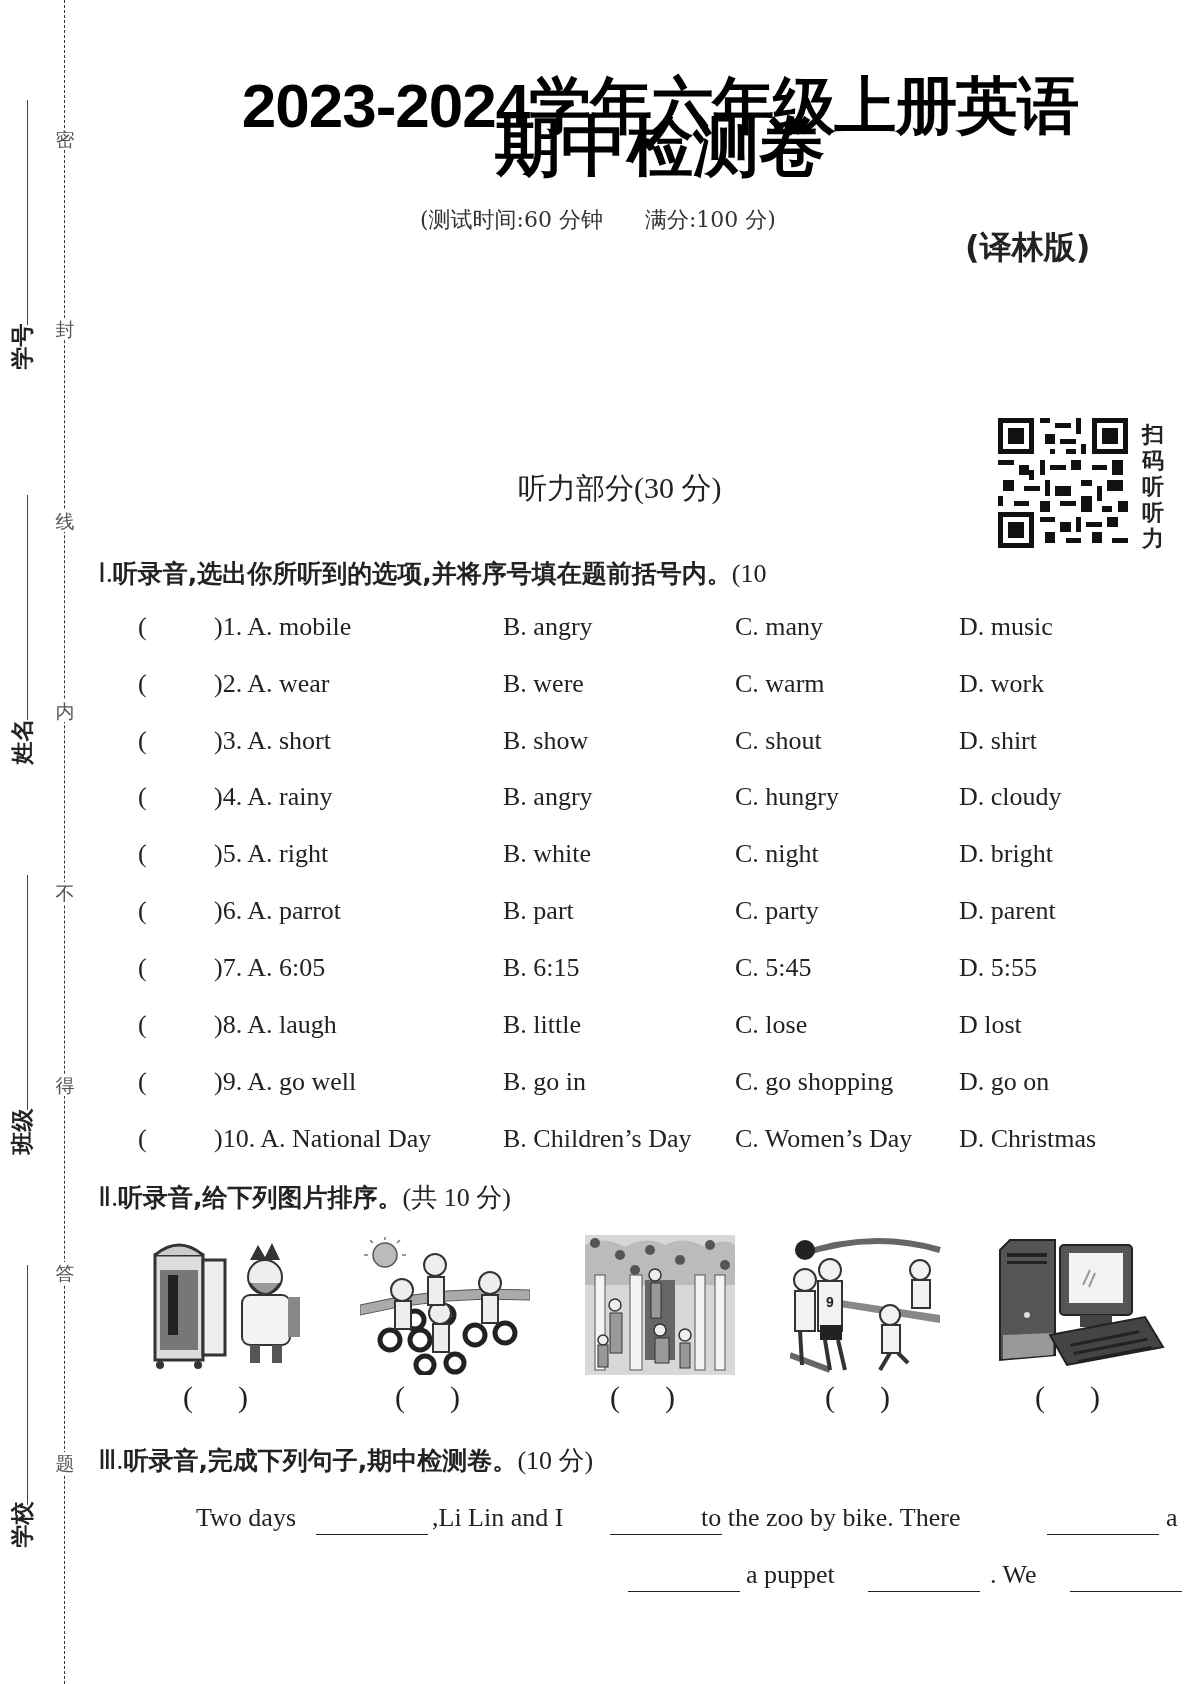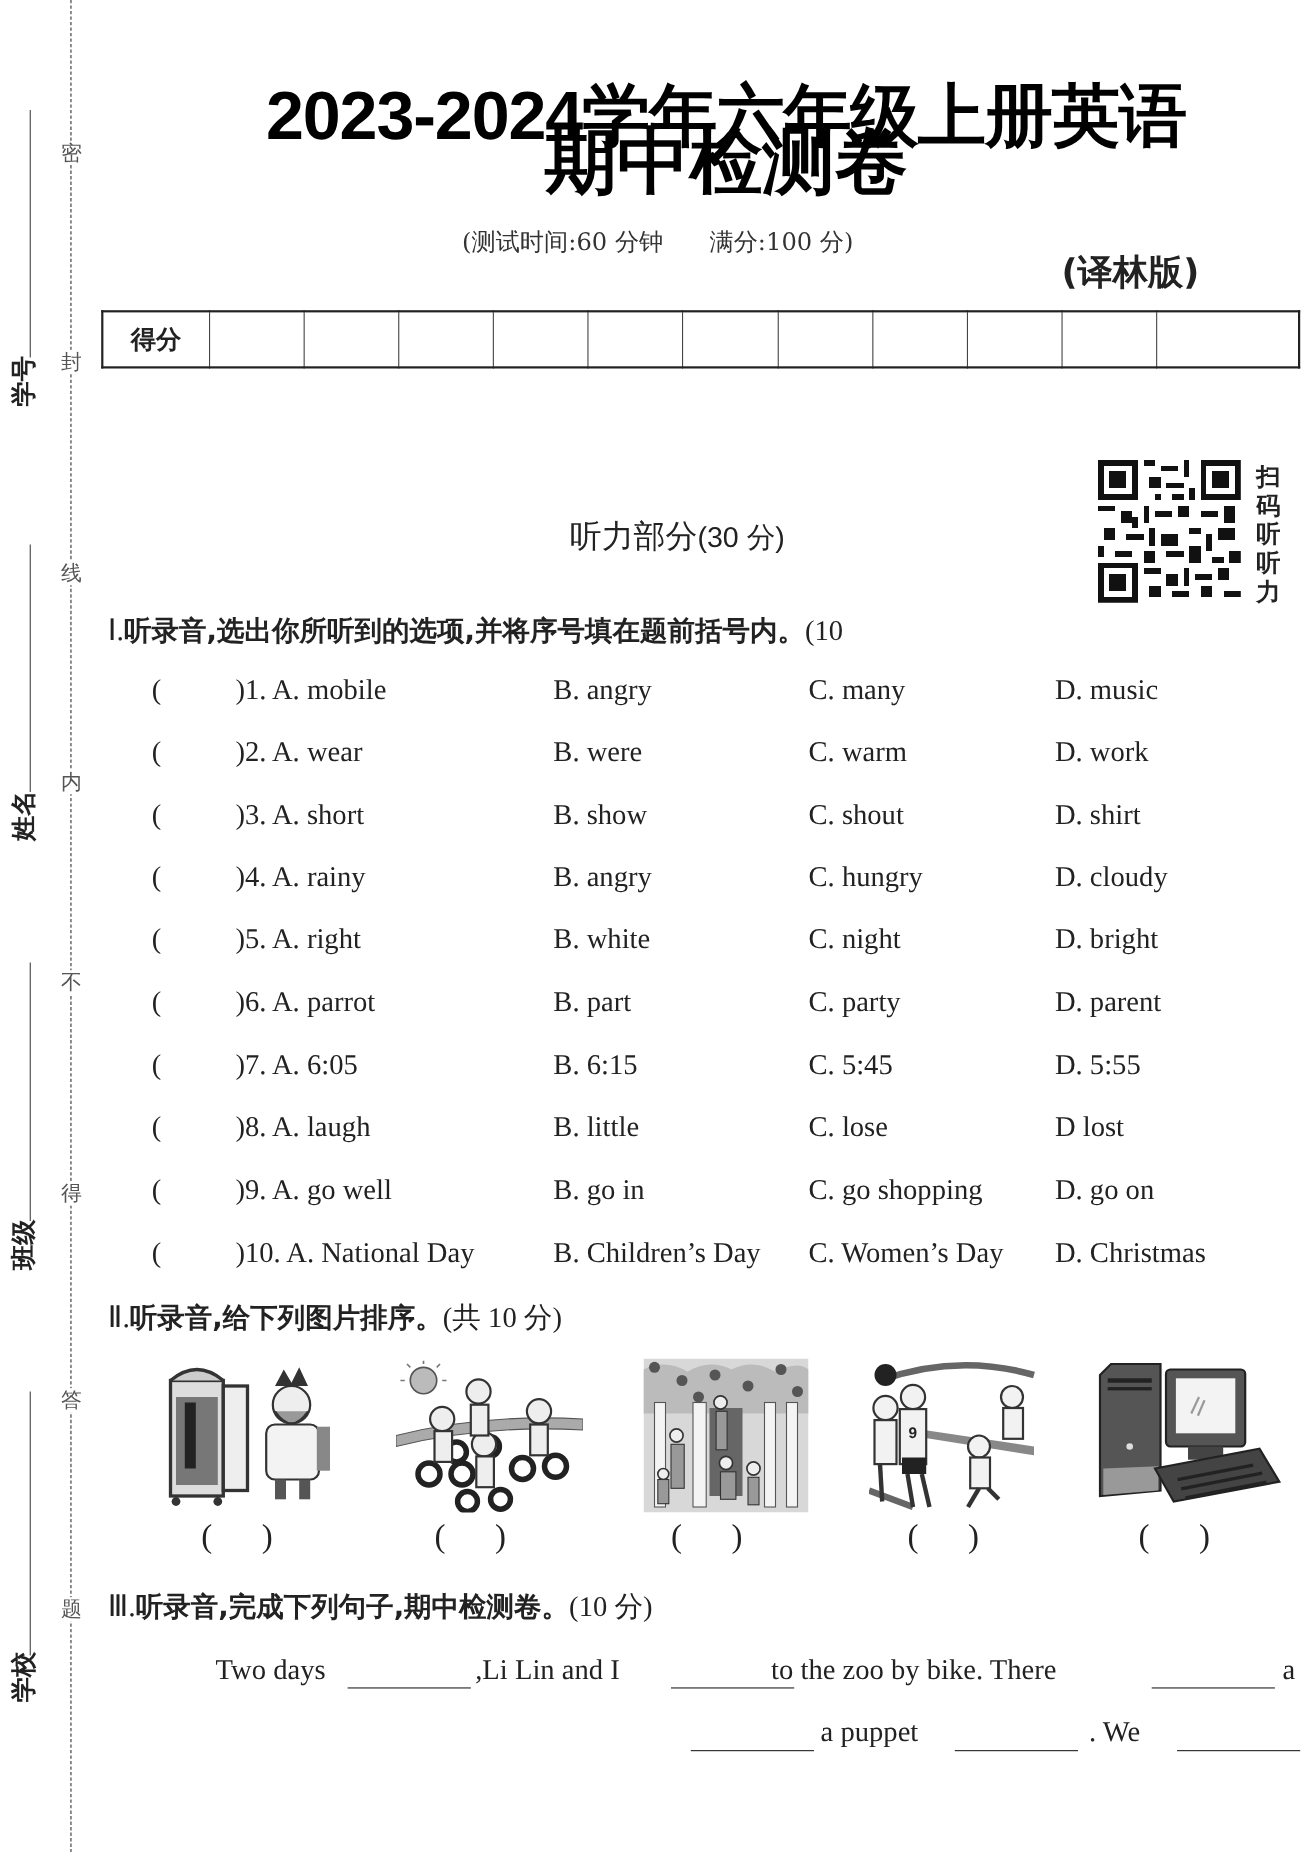--- a/index.html
+++ b/index.html
@@ -35,21 +35,21 @@
     .score-table td.total { font-family: "DejaVu Sans", sans-serif; font-weight: bold; font-size: 23px; }
 
     
     .qr { position: absolute; top: 418px; left: 998px; width: 130px; height: 130px; }
     .qr-label { position: absolute; top: 422px; left: 1140px; width: 26px; font-family: "DejaVu Sans", sans-serif;
                 font-size: 22px; font-weight: bold; line-height: 26px; color: #222; text-align: center; }
 
     
     .part-title { position: absolute; top: 468px; left: 518px; font-family: "DejaVu Sans", sans-serif;
                   font-size: 29px; color: #222; }
-    .part-title .num { font-family: Liberation Sans, sans-serif; font-size: 26px; }
+    .part-title .num { font-family: Liberation Serif, serif; font-size: 30px; }
     .section-heading { position: absolute; left: 98px; font-family: "DejaVu Sans", sans-serif;
                        font-size: 25px; font-weight: bold; color: #222; white-space: nowrap; }
     .section-heading .roman { font-family: "Liberation Serif", serif; font-weight: normal; font-size: 27px; }
     .section-heading .pts { font-family: "Liberation Serif", serif; font-weight: normal; font-size: 26px; }
     .section-heading .pts-cn { font-weight: normal; }
     .mask { position: absolute; background: #fff; }
 
     
     .q-row { position: absolute; left: 0; width: 1191px; height: 40px; font-family: "Liberation Serif", serif;
              font-size: 26px; color: #222; }
@@ -98,34 +98,20 @@
   <div class="field-label" style="top:1518px">学校</div>
 </div>
 
 <div class="title title-1">2023-2024学年六年级上册英语</div>
 <div class="title title-2">期中检测卷</div>
 <div class="subtitle">(测试时间:60 分钟      满分:100 分)</div>
 <div class="edition">(译林版)</div>
 
 <table class="score-table">
   <tbody>
-  <tr>
-    <td class="hdr">得分</td>
-    <td></td>
-    <td></td>
-    <td></td>
-    <td></td>
-    <td></td>
-    <td></td>
-    <td></td>
-    <td></td>
-    <td></td>
-    <td></td>
-    <td></td>
-  </tr>
 </tbody>
   </table>
 
 <div class="mask" style="top:388px;left:945px;width:230px;height:200px;"></div>
 <div class="qr">
   <svg viewBox="0 0 25 25" width="130" height="130" shape-rendering="crispEdges">
     <rect x="0" y="0" width="25" height="25" fill="#fff"></rect>
 
     <rect x="0" y="0" width="7" height="7" fill="#111"></rect>
       <rect x="1" y="1" width="5" height="5" fill="#fff"></rect>

